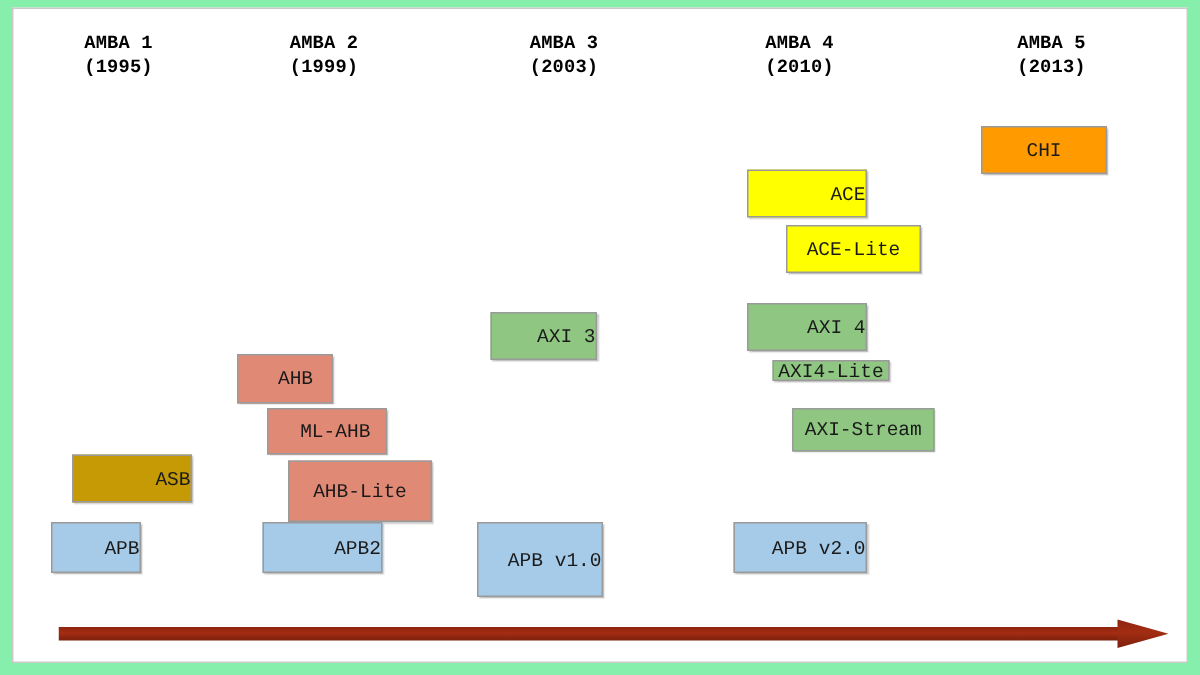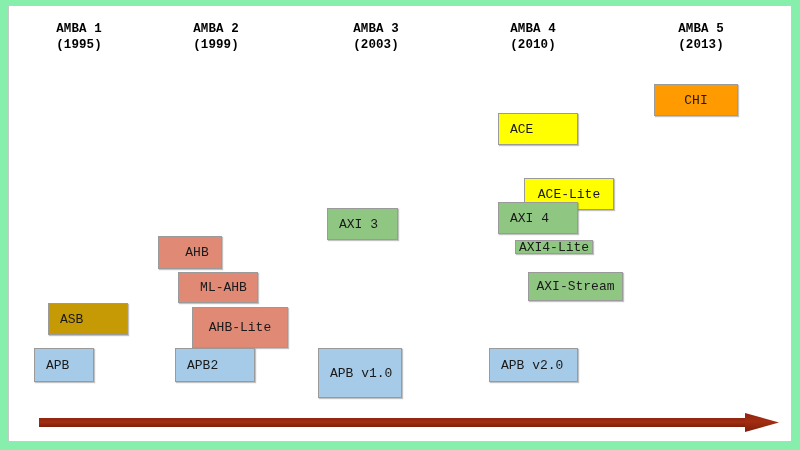--- a/index.html
+++ b/index.html
@@ -42,21 +42,21 @@
     position: absolute;
     box-sizing: border-box;
     border: 1px solid #9a9a9a;
     box-shadow: 1px 1px 1px rgba(120,120,120,0.45);
     font-size: 13px;
     color: #1a1a1a;
     display: flex;
     align-items: center;
     white-space: nowrap;
   }
-  .proto-box.align-left { justify-content: flex-start; padding-left: 11px; }
+  .proto-box.align-left { justify-content: flex-end; padding-left: 11px; }
   .proto-box.align-center { justify-content: center; }
 
   #timeline-arrow {
     position: absolute;
     left: 30px;
     top: 405px;
     width: 740px;
     height: 24px;
   }
 </style>
@@ -74,21 +74,21 @@
         <div class="era-header" style="left: 692px; top: 15px;"><span>AMBA 5</span><span class="era-year">(2013)</span></div>
       </div>
 
     <div id="protocol-boxes">
         <div class="proto-box align-center" style="left: 645px; top: 78px; width: 84px; height: 32px; background: rgb(255, 154, 0);">
           <span>CHI</span>
         </div>
         <div class="proto-box align-left" style="left: 489px; top: 107px; width: 80px; height: 32px; background: rgb(255, 255, 0);">
           <span>ACE</span>
         </div>
-        <div class="proto-box align-center" style="left: 515px; top: 144px; width: 90px; height: 32px; background: rgb(255, 255, 0); margin-top: 28px;">
+        <div class="proto-box align-center" style="left: 515px; top: 144px; width: 90px; height: 32px; background: rgb(255, 255, 0);">
           <span>ACE-Lite</span>
         </div>
         <div class="proto-box align-left" style="left: 318px; top: 202px; width: 71px; height: 32px; background: rgb(143, 199, 130);">
           <span>AXI 3</span>
         </div>
         <div class="proto-box align-left" style="left: 489px; top: 196px; width: 80px; height: 32px; background: rgb(143, 199, 130);">
           <span>AXI 4</span>
         </div>
         <div class="proto-box align-center" style="left: 506px; top: 234px; width: 78px; height: 14px; background: rgb(143, 199, 130);">
           <span>AXI4-Lite</span>

